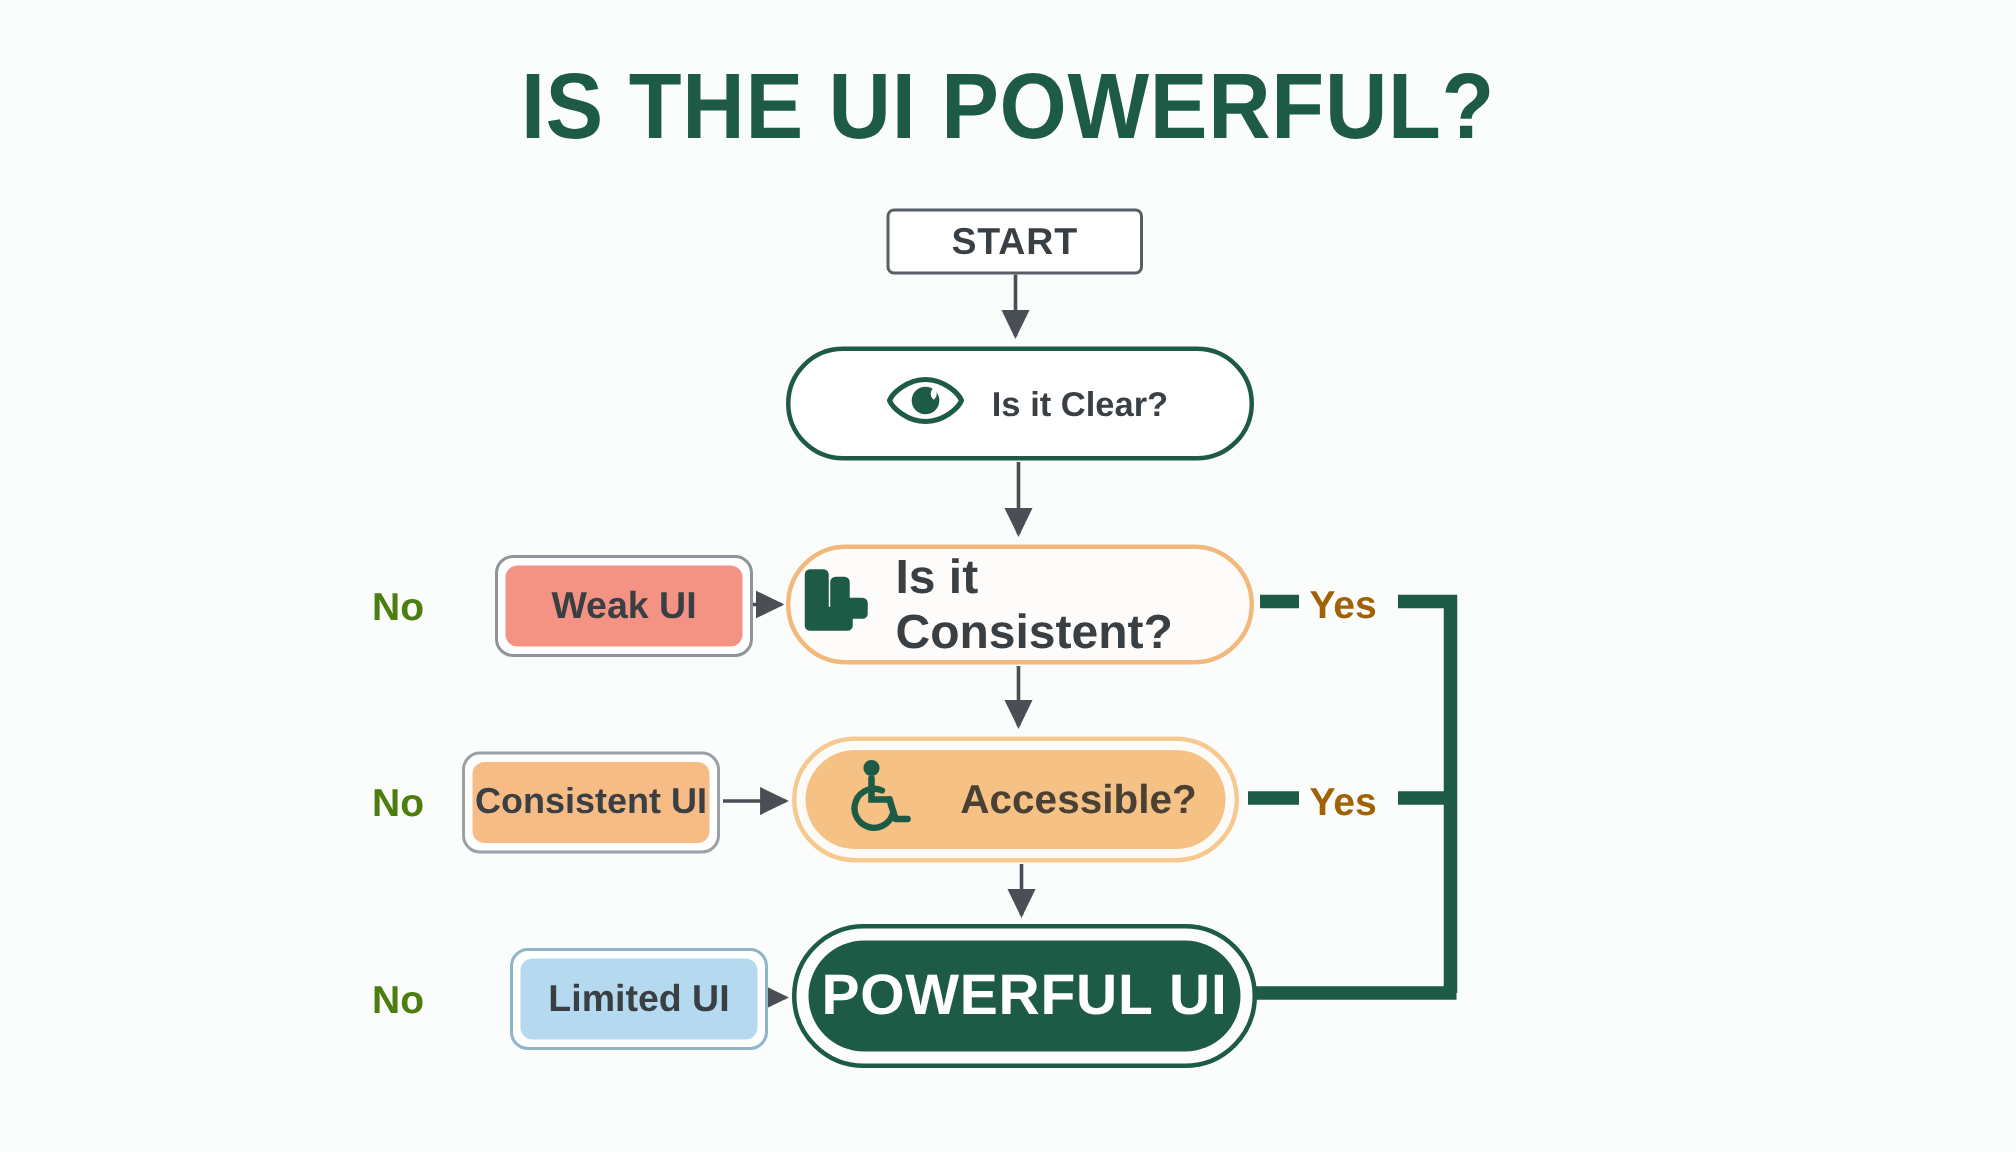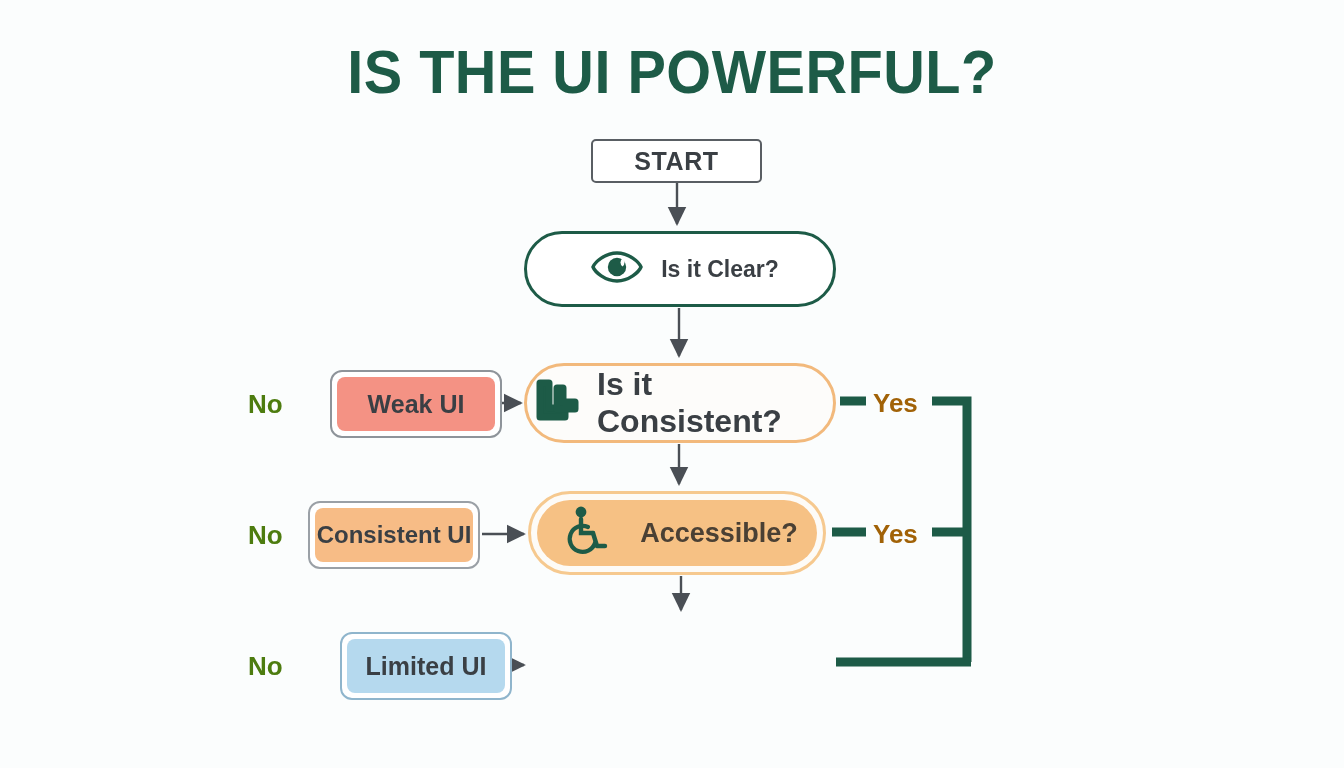--- a/index.html
+++ b/index.html
@@ -304,20 +304,25 @@
           <circle cx="19" cy="7" r="5.4" fill="#1d5b47"></circle>
           <path d="M19 14 L19 28 L31 28" fill="none" stroke="#1d5b47" stroke-width="4.4" stroke-linecap="round"></path>
           <path d="M31 28 L35 41 L43 41" fill="none" stroke="#1d5b47" stroke-width="4.4" stroke-linecap="round" stroke-linejoin="round"></path>
           <path d="M26 22 A13 13 0 1 0 33 38" fill="none" stroke="#1d5b47" stroke-width="4.2" stroke-linecap="round"></path>
         </svg>
       </span>
       <span class="node-label">Accessible?</span>
     </div>
   </div>
 
+  <div class="node powerful-node">
+    <div class="powerful-inner">
+      <span class="node-label">POWERFUL UI</span>
+    </div>
+  </div>
 
   <div class="outcome weak-node">
     <div class="fill">
       <span class="node-label">Weak UI</span>
     </div>
   </div>
 
   <div class="outcome inconsistent-node">
     <div class="fill">
       <span class="node-label">Consistent UI</span>

